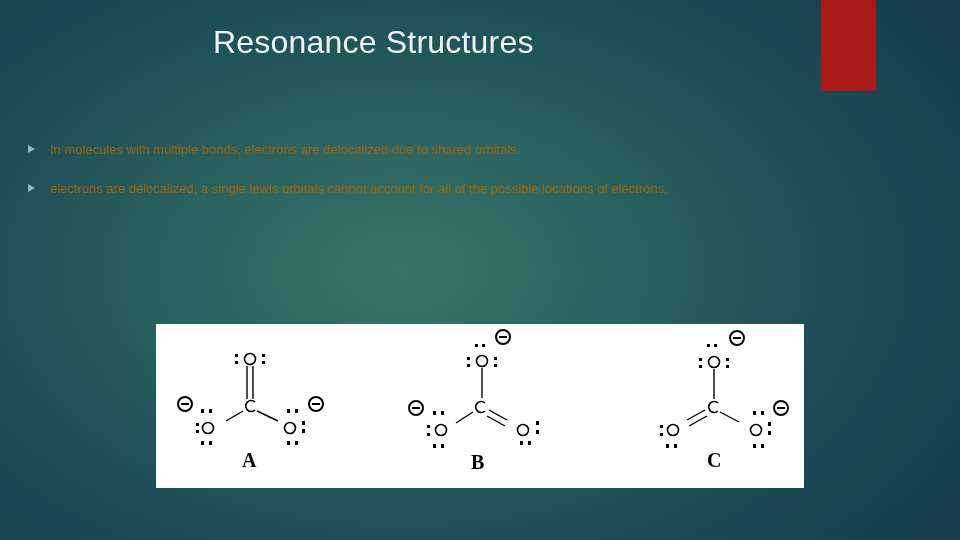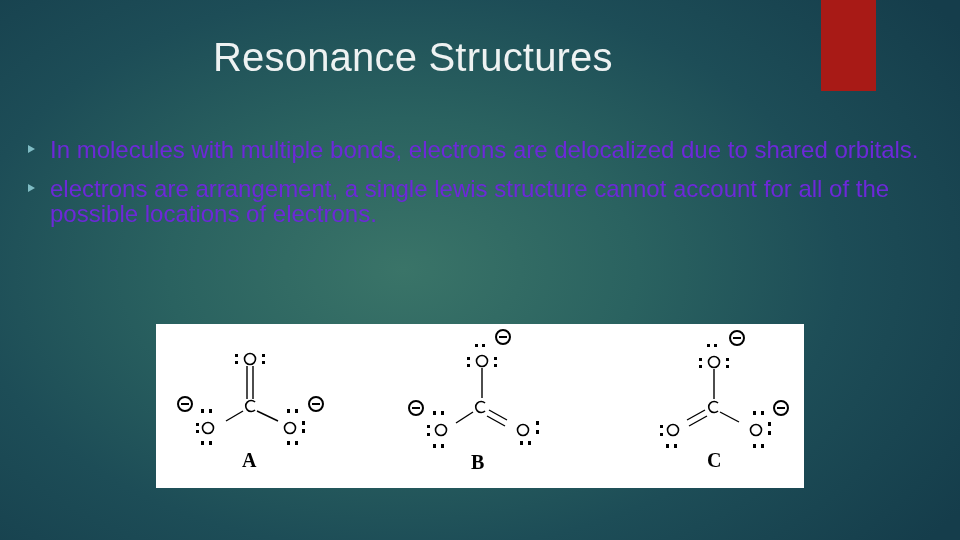--- a/index.html
+++ b/index.html
@@ -2,23 +2,23 @@
 <html><head>
 <meta charset="utf-8">
 <style>
   html, body { margin:0; padding:0; }
   body {
     width:960px; height:540px; overflow:hidden; position:relative;
     font-family: "Liberation Sans", sans-serif;
     background: radial-gradient(ellipse 70% 80% at 42% 50%, #3a7468 0%, #2a6260 35%, #1d4d57 65%, #153d4b 100%);
   }
   .accent-bar { position:absolute; left:821px; top:0; width:55px; height:91px; background:#a81a16; }
-  .title { position:absolute; left:213px; top:35px; font-size:40px; color:#eef2f2; letter-spacing:0.2px; }
+  .title { position:absolute; left:213px; top:24px; font-size:32px; color:#eef2f2; letter-spacing:0.2px; }
   .bullets { position:absolute; left:28px; top:137px; width:900px; margin:0; padding:0; list-style:none; }
-  .bullet { position:relative; padding-left:22px; color:#6d28d9; font-size:24px; line-height:25px; margin-bottom:14px; }
+  .bullet { position:relative; padding-left:22px; color:#a16207; font-size:13px; line-height:25px; margin-bottom:14px; }
   .bullet .marker { position:absolute; left:0; top:8px; width:0; height:0;
     border-left:7px solid #7fbcc4; border-top:4.5px solid transparent; border-bottom:4.5px solid transparent; }
   .bullet .text { display:block; }
   .figure { position:absolute; left:156px; top:324px; width:648px; height:164px; background:#fff; }
   .figure svg { display:block; }
   .lbl { font-family:"Liberation Serif", serif; font-weight:bold; font-size:20px; fill:#000; }
 </style>
 </head>
 <body>
 
@@ -26,21 +26,21 @@
 
 <div class="title">Resonance Structures</div>
 
 <ul class="bullets">
   <li class="bullet">
     <span class="marker"></span>
     <span class="text">In molecules with multiple bonds, electrons are delocalized due to shared orbitals.</span>
   </li>
   <li class="bullet" style="width:850px;">
     <span class="marker"></span>
-    <span class="text">electrons are arrangement, a single lewis structure cannot account for all of the possible locations of electrons.</span>
+    <span class="text">electrons are delocalized, a single lewis orbitals cannot account for all of the possible locations of electrons.</span>
   </li>
 </ul>
 
 <div class="figure">
   <svg width="648" height="164" viewBox="0 0 648 164" xmlns="http://www.w3.org/2000/svg">
     <defs>
       <g id="minus-circ">
         <circle cx="0" cy="0" r="7" fill="none" stroke="#000" stroke-width="2"></circle>
         <line x1="-4" y1="0" x2="4" y2="0" stroke="#000" stroke-width="2"></line>
       </g>

